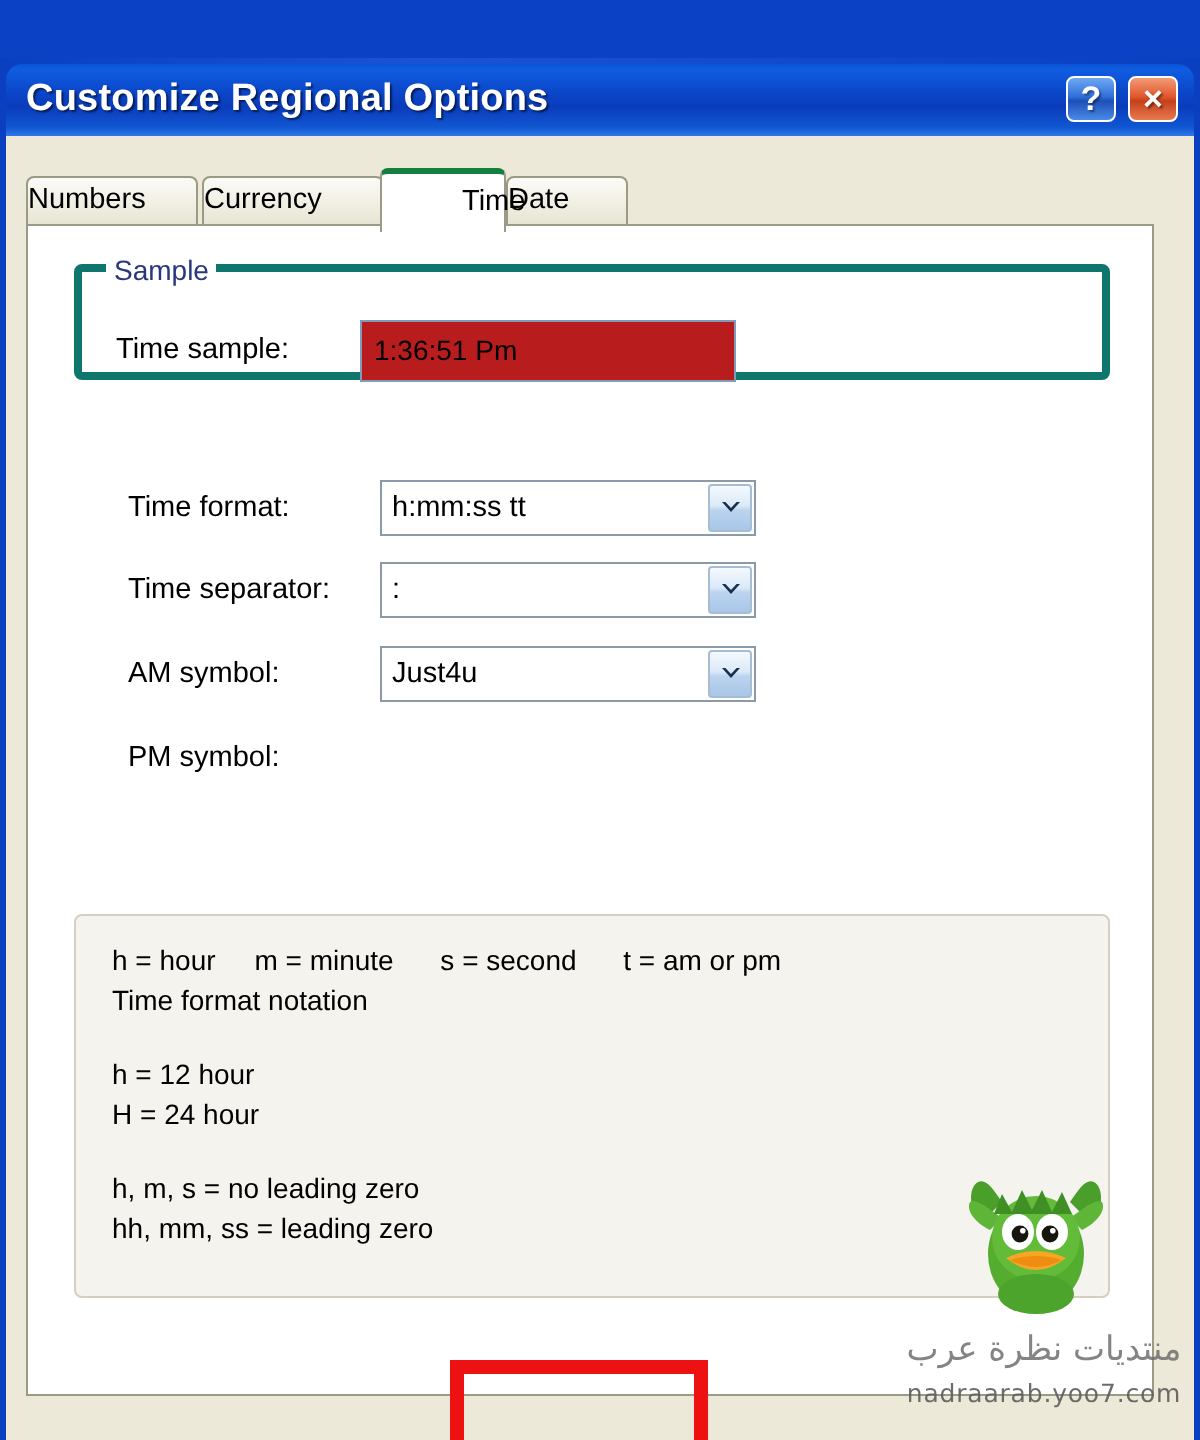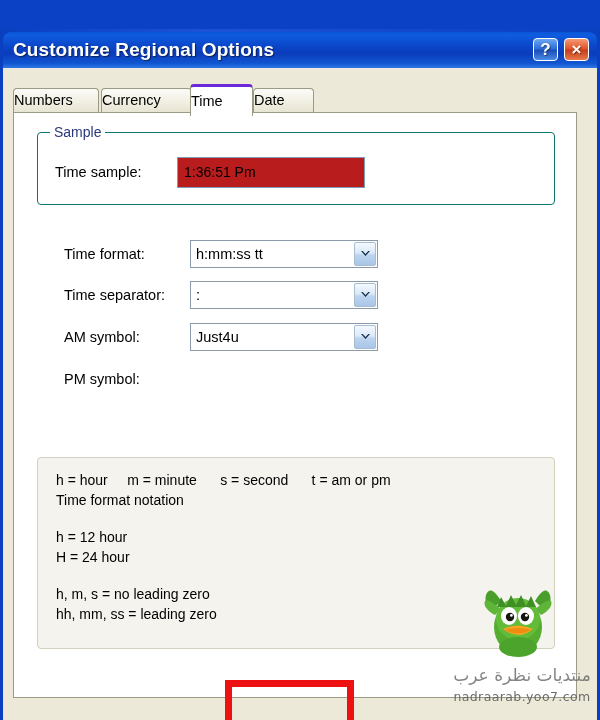--- a/index.html
+++ b/index.html
@@ -110,46 +110,47 @@
     line-height: 23px;
     white-space: nowrap;
     cursor: default;
   }
   .tab.active {
     top: 0;
     height: 32px;
     line-height: 28px;
     background: #ffffff;
     border: 1px solid #9b9a84;
-    border-top: 3px solid #6d28d9;
+    border-top: 3px solid #15803d;
     border-bottom: none;
     z-index: 5;
+    padding-left: 40px;
   }
 
   
   #tab-page {
     position: absolute;
     left: 10px;
     top: 44px;
     width: 564px;
     height: 586px;
     box-sizing: border-box;
     background: #ffffff;
     border: 1px solid #9b9a84;
   }
 
   
   #sample-group {
     position: absolute;
     left: 23px;
     top: 19px;
     width: 518px;
-    height: 73px;
-    box-sizing: border-box;
-    border: 1px solid #0f766e;
+    height: 58px;
+    box-sizing: border-box;
+    border: 4px solid #0f766e;
     border-radius: 4px;
     padding-left: 20px;
   }
   #sample-legend {
     position: absolute;
     left: 12px;
     top: -9px;
     padding: 0 4px;
     background: #ffffff;
     font-size: 14px;

